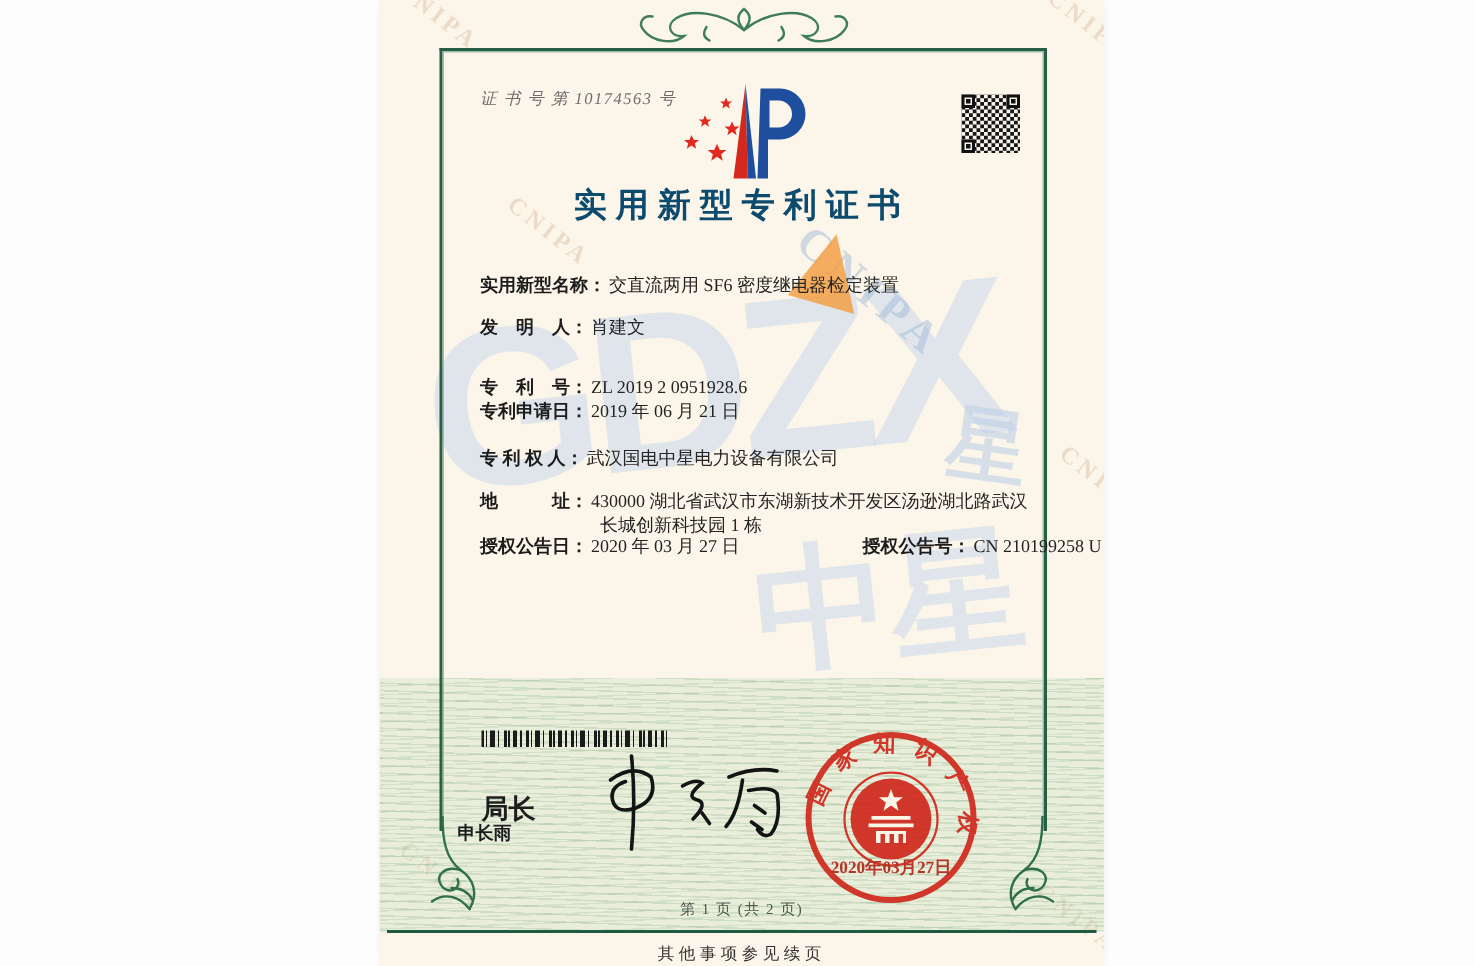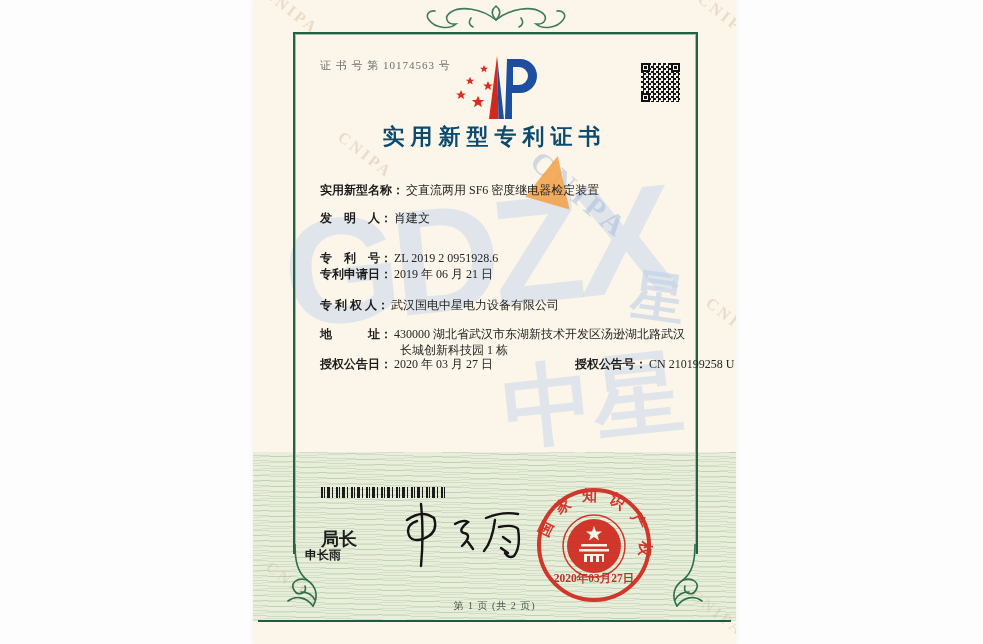--- a/index.html
+++ b/index.html
@@ -20,21 +20,21 @@
   .wm{position:absolute;pointer-events:none;white-space:nowrap;font-weight:bold;}
   .wm-tan{color:rgba(214,176,146,.38);font-size:16px;letter-spacing:3px;transform:rotate(38deg);}
   .wm-blue-cnipa{color:rgba(158,184,216,.48);font-size:30px;letter-spacing:5px;transform:rotate(40deg);}
   .wm-giant{color:rgba(201,215,236,.55);font-size:150px;letter-spacing:-8px;transform:rotate(-6deg);font-family:"Liberation Sans",sans-serif;}
   .wm-big-cn{color:rgba(201,215,236,.55);font-size:90px;transform:rotate(-6deg);}
   .wm-xing{color:rgba(190,207,232,.6);font-size:54px;transform:rotate(8deg);}
   .wm-triangle{position:absolute;left:278px;top:156px;width:0;height:0;
          border-left:20px solid transparent;border-right:26px solid transparent;
          border-bottom:48px solid rgba(242,160,70,.85);transform:rotate(16deg);}
   
-  .cert-no{position:absolute;left:67px;top:58px;font-size:11px;color:#6e6e6e;letter-spacing:1px;}
+  .cert-no{position:absolute;left:67px;top:58px;font-size:11px;color:#6e6e6e;letter-spacing:1px;font-style:italic;}
   .logo{position:absolute;left:198px;top:53px;}
   .qr{position:absolute;left:388px;top:63px;width:39px;height:39px;
       background:repeating-conic-gradient(#161616 0% 25%, #f6f3ea 0% 50%) 0 0 / 5px 5px;}
   .qr span{position:absolute;width:9px;height:9px;border:2px solid #111;background:#f6f3ea;box-sizing:border-box;}
   .qr span::after{content:"";position:absolute;left:1px;top:1px;width:3px;height:3px;background:#111;}
   .qr .f1{left:0;top:0;} .qr .f2{right:0;top:0;} .qr .f3{left:0;bottom:0;}
   .title{position:absolute;left:0;top:122px;width:100%;text-align:center;
          font-size:22px;font-weight:bold;color:#0c4a6e;letter-spacing:6px;}
   
   .row{position:absolute;left:67px;font-size:12px;color:#242424;white-space:nowrap;}
@@ -197,14 +197,15 @@
         <rect x="49" y="68" width="20" height="8" fill="#fbf6e9"></rect>
         <rect x="52" y="70" width="3" height="6" fill="#cf281c"></rect>
         <rect x="58" y="70" width="3" height="6" fill="#cf281c"></rect>
         <rect x="64" y="70" width="3" height="6" fill="#cf281c"></rect>
       </g>
       <text x="59" y="96" text-anchor="middle" font-size="11.5" font-weight="bold" fill="#b3261a">2020年03月27日</text>
     </svg>
 
     <div class="pageno">第 1 页 (共 2 页)</div>
     <div class="bottom-line"></div>
+    <div class="footer-note">其他事项参见续页</div>
   </div>
 </div>
 
 </body></html>

